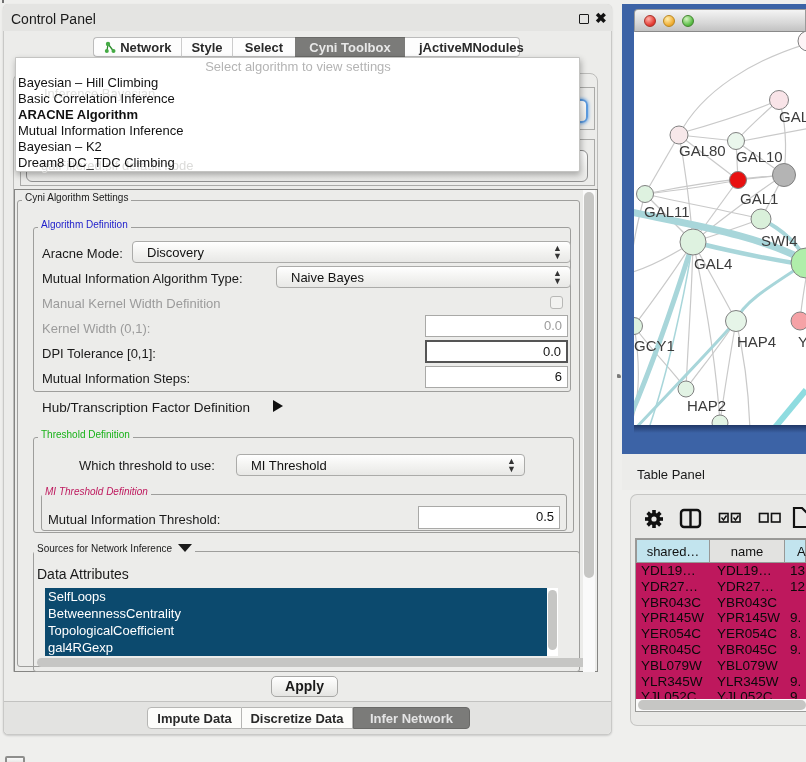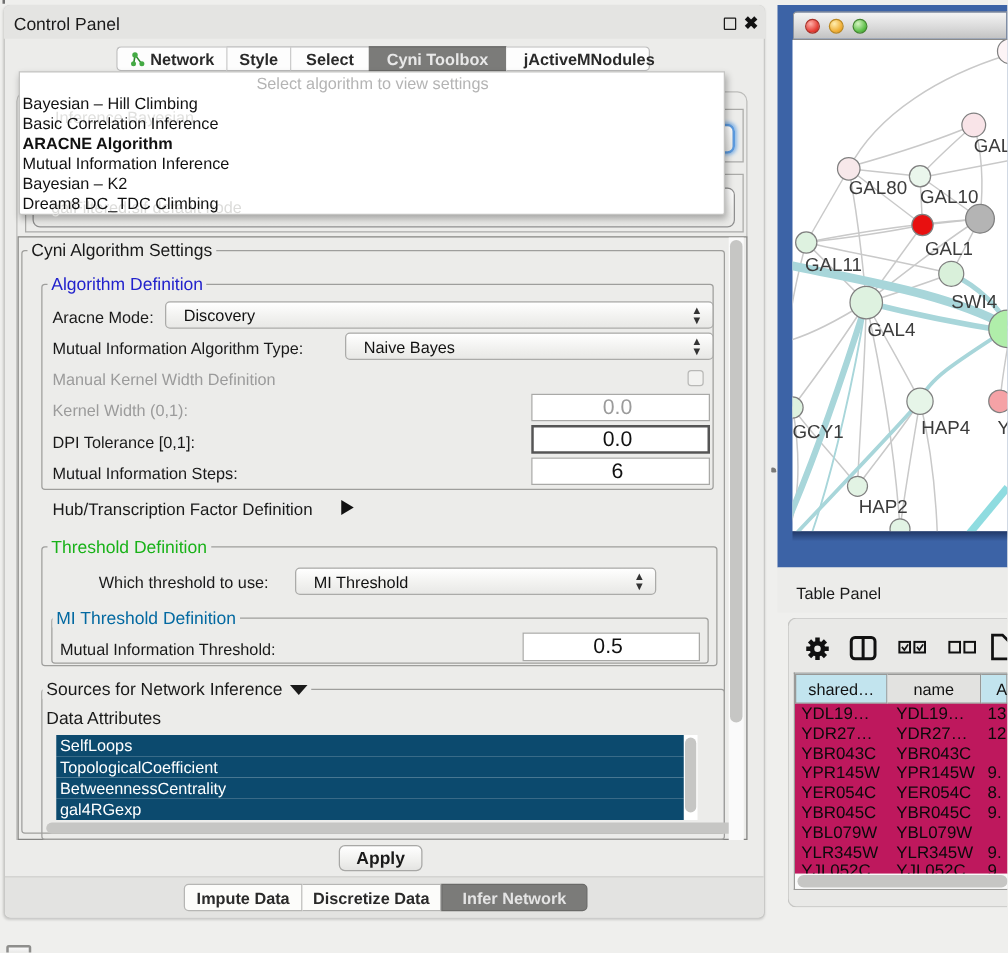--- a/index.html
+++ b/index.html
@@ -17,29 +17,29 @@
 
 .tabbar { top:37px; height:38px; }
 .tab { position:absolute; top:0; height:20px; font-size:13px; font-weight:bold; color:#2a2a2a; text-align:center; line-height:20px; background:#fdfdfd; border-top:1px solid #bbb; border-bottom:1px solid #bbb; }
 .tab.sel { background:#7b7b79; color:#e8e8e8; border-color:#6a6a68; }
 
 
 #content { left:13px; top:73px; width:585px; height:599px; background:#ececea; border:1px solid #bcbcba; border-radius:8px 8px 0 0; }
 
 
 .gbox { position:absolute; border:1px solid #9e9e9c; border-radius:3px; }
-.gtitle { position:absolute; top:-9px; left:4px; background:#ececea; padding:0 3px; font-size:14px; white-space:nowrap; }
+.gtitle { position:absolute; top:-9px; left:4px; background:#ececea; padding:0 3px; font-size:10px; white-space:nowrap; }
 
 
 .combo { position:absolute; background:linear-gradient(#ffffff,#f2f2f0 55%, #e8e8e6); border:1px solid #ababa9; border-radius:4px; font-size:13px; color:#111; }
 .combo .ct { position:absolute; left:14px; top:3px; }
 .combo .arr { position:absolute; right:8px; top:2px; font-size:9px; color:#333; line-height:8px; }
 
 
-.tin { position:absolute; background:#fff; border:1px solid #a9a9a7; font-size:17px; color:#111; text-align:center; padding-right:5px; line-height:19px; }
+.tin { position:absolute; background:#fff; border:1px solid #a9a9a7; font-size:13px; color:#111; text-align:right; padding-right:5px; line-height:19px; }
 
 
 #dlist { left:45px; top:588px; width:513px; height:68px; background:#fff; }
 #dlist .sel { background:#0c4a6e; color:#fff; font-size:13px; padding-left:3px; height:17px; line-height:17px; width:502px; }
 
 
 .sbthumb { position:absolute; background:#c6c6c4; border-radius:5px; }
 
 
 .btab { position:absolute; height:22px; font-size:13px; font-weight:bold; color:#2a2a2a; text-align:center; line-height:22px; background:#fcfcfa; border:1px solid #b6b6b4; }
@@ -133,33 +133,33 @@
 
 <div class="gbox" style="left:33px; top:437px; width:541px; height:96px;">
   <span class="gtitle" style="color:#19b219;">Threshold Definition</span>
 </div>
 <div class="abs lbl" style="left:79px; top:458px;">Which threshold to use:</div>
 <div class="combo" style="left:236px; top:454px; width:289px; height:22px;">
     <span class="ct">MI Threshold</span>
     <span class="arr">▲<br>▼</span>
   </div>
 <div class="gbox" style="left:41px; top:494px; width:526px; height:37px;">
-  <span class="gtitle" style="color:#0369a1; left:0;">MI Threshold Definition</span>
+  <span class="gtitle" style="color:#be185d; left:0;font-style:italic;">MI Threshold Definition</span>
 </div>
 <div class="abs lbl" style="left:48px; top:512px;">Mutual Information Threshold:</div>
 <div class="tin" style="left:418px; top:506px; width:142px; height:23px;">0.5</div>
 
 <div class="gbox" style="left:33px; top:551px; width:547px; height:121px;">
   <span class="gtitle" style="color:#1a1a1a; left:0;">Sources for Network Inference<span style="display:inline-block; width:0; height:0; border-left:7px solid transparent; border-right:7px solid transparent; border-top:8px solid #1a1a1a; margin-left:6px;"></span></span>
 </div>
 <div class="abs lbl" style="left:37px; top:566px; font-size:14px;">Data Attributes</div>
 <div class="abs" id="dlist">
   <div class="sel">SelfLoops</div>
+  <div class="sel">BetweennessCentrality</div>
   <div class="sel">TopologicalCoefficient</div>
-  <div class="sel">BetweennessCentrality</div>
   <div class="sel">gal4RGexp</div>
 </div>
 <div class="sbthumb" style="left:548px; top:590px; width:9px; height:60px;"></div>
 <div class="sbthumb" style="left:37px; top:658px; width:551px; height:9px;"></div>
 
 <div class="abs" style="left:583px; top:190px; width:12px; height:482px; background:#fafafa;"></div>
 <div class="sbthumb" style="left:584px; top:192px; width:10px; height:386px;"></div>
 
 <div class="abs" style="left:271px; top:676px; width:67px; height:21px; background:linear-gradient(#ffffff,#f0f0ee 60%,#e4e4e2); border:1px solid #a8a8a6; border-radius:5px; text-align:center; line-height:19px; font-size:14px; font-weight:bold; color:#1a1a1a;">Apply</div>
 

